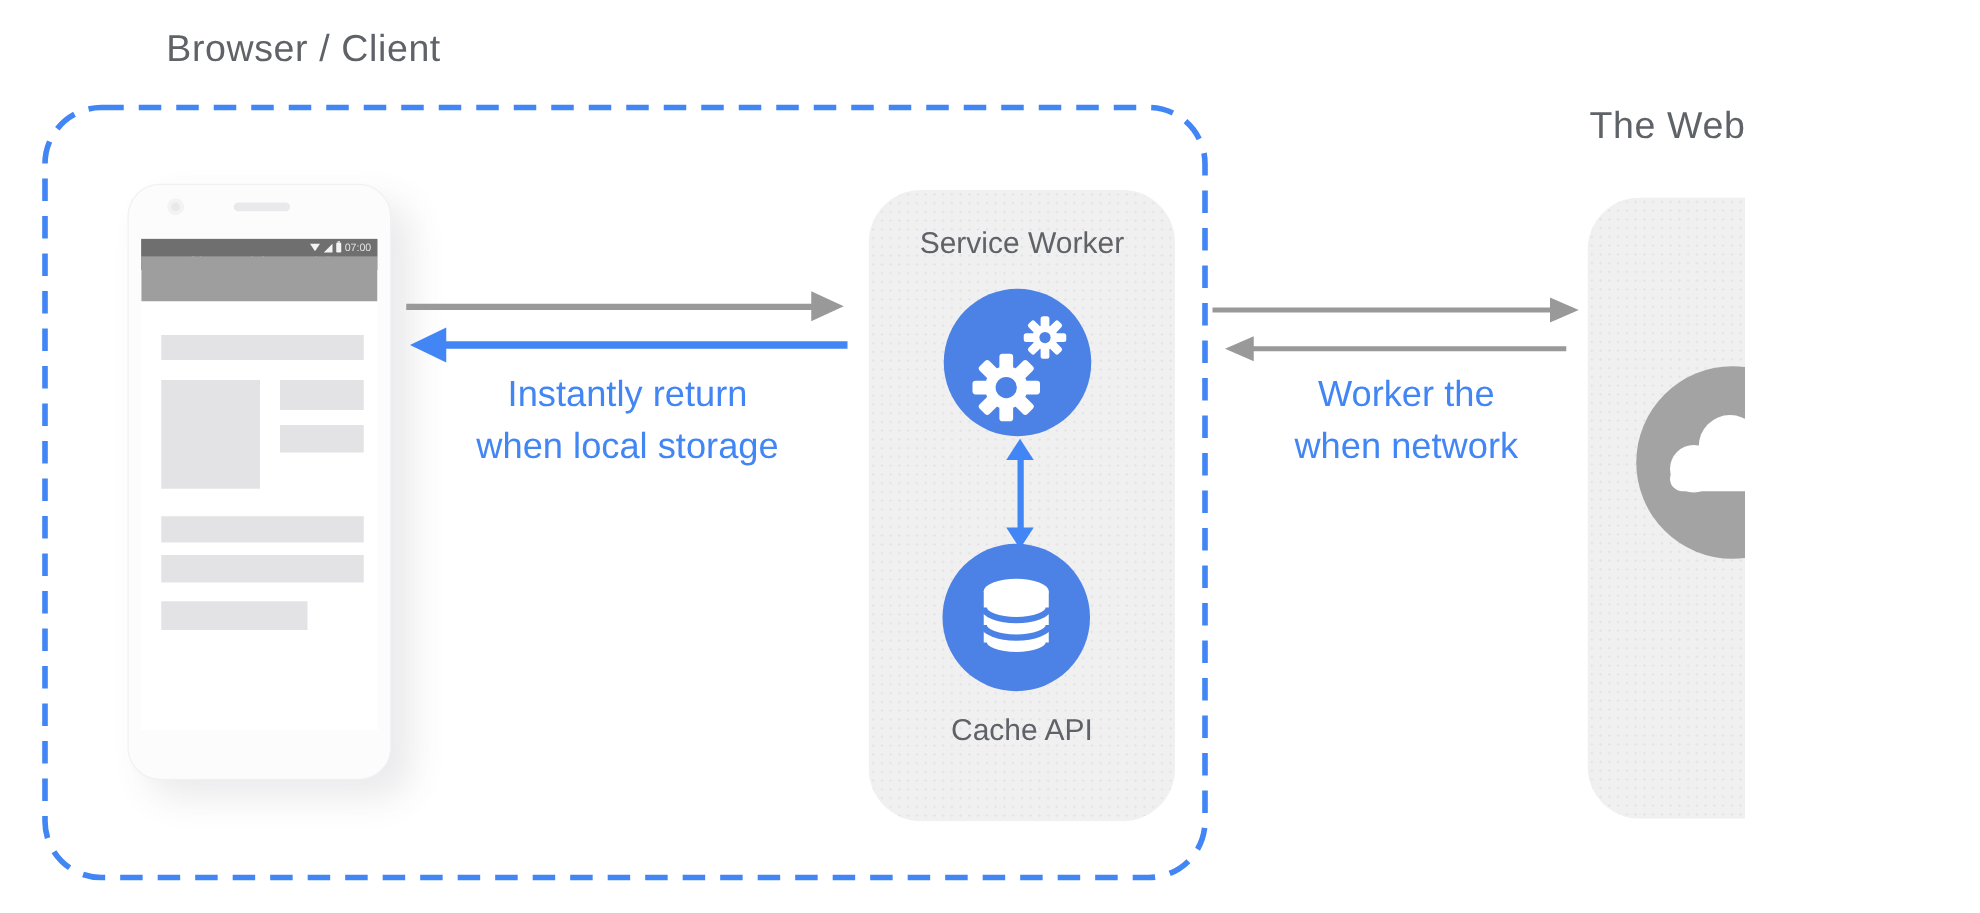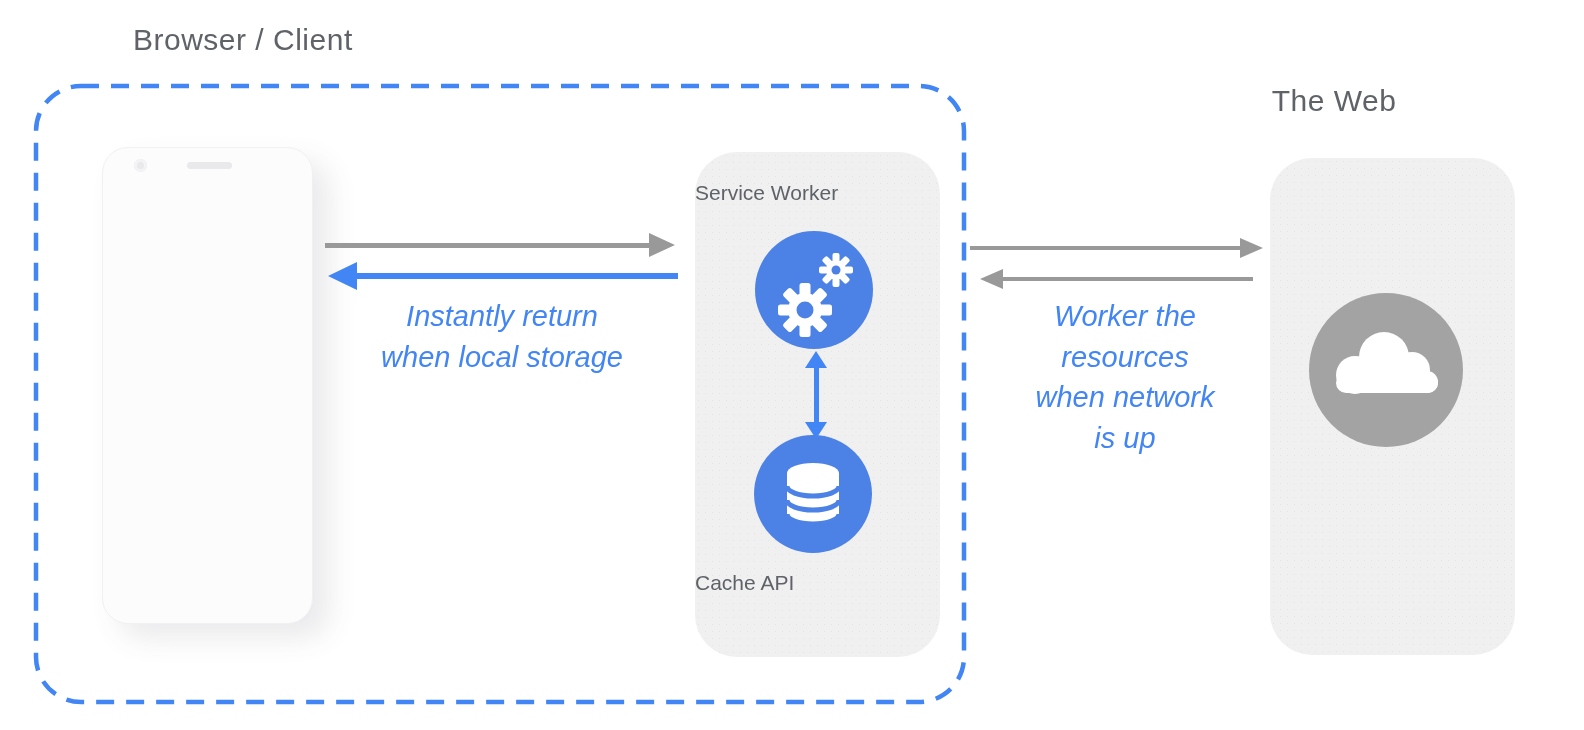--- a/index.html
+++ b/index.html
@@ -1,20 +1,20 @@
 <!DOCTYPE html>
 <html><head>
 <meta charset="utf-8">
 <style>
   * { margin: 0; padding: 0; box-sizing: border-box; }
   html, body { background: #ffffff; }
   body { font-family: "Liberation Sans", sans-serif; }
   #canvas {
     position: relative;
-    width: 1584px;
+    width: 1396px;
     height: 730px;
     background: #ffffff;
     overflow: hidden;
   }
   .abs { position: absolute; }
 
   
   .section-title {
     position: absolute;
     color: #5f6368;
@@ -100,39 +100,38 @@
   #arrow-update .shaft { left: 21px; right: 0; top: 8px; height: 4px; background: #999999; }
   #arrow-update .head { left: 0; top: 0; border-top: 10px solid transparent; border-bottom: 10px solid transparent; border-right: 23px solid #999999; }
 
   
   .caption {
     position: absolute;
     color: #4285f4;
     font-size: 29px;
     line-height: 40.5px;
     text-align: center;
-    font-style: italic;
   }
   #caption-left { left: 352px; top: 296px; width: 300px; }
   #caption-right { left: 1010px; top: 296px; width: 230px; }
 
   
   .panel {
     position: absolute;
     background: #f0f0f1;
     background-image: radial-gradient(#e6e2e5 0.8px, transparent 1px);
     background-size: 7px 7px;
     border-radius: 42px;
   }
   #sw-panel { left: 695px; top: 152px; width: 245px; height: 505px; }
   #web-panel { left: 1270px; top: 158px; width: 245px; height: 497px; }
 
   .panel-title {
     position: absolute; left: 0; width: 100%;
-    text-align: left; color: #5f6368; font-size: 21px;
+    text-align: center; color: #5f6368; font-size: 24px;
   }
   #sw-title { top: 29px; }
   #cache-label { top: 419px; }
 
   .blue-circle {
     position: absolute; width: 118px; height: 118px;
     border-radius: 50%; background: #4c82e6;
   }
   #gears-circle { left: 60px; top: 79px; }
   #cache-circle { left: 59px; top: 283px; }
@@ -167,20 +166,45 @@
   <div class="section-title" style="left:133px; top:23px;">Browser / Client</div>
   <div class="section-title" style="left:1264px; top:84px; width:140px; text-align:center;">The Web</div>
 
   <svg id="boundary" class="abs" width="934" height="622">
     <rect x="3" y="3" width="928" height="616" rx="45" fill="none" stroke="#4285f4" stroke-width="4.5" stroke-dasharray="18 12"></rect>
   </svg>
 
   <div id="phone" class="abs">
     <div id="phone-camera" class="abs"></div>
     <div id="phone-speaker" class="abs"></div>
+    <div id="phone-screen" class="abs">
+      <div id="status-bar" class="abs">
+        <div id="status-icons">
+          <span class="wifi-icon"></span>
+          <span class="signal-icon"></span>
+          <span class="battery-icon"></span>
+          <span id="status-time">07:00</span>
+        </div>
+      </div>
+      <div id="app-header" class="abs"></div>
+
+      <div class="ph-block" style="left:16px; top:77px;  width:162px; height:20px;"></div>
+      <div class="ph-block" style="left:16px; top:113px; width:79px;  height:87px;"></div>
+      <div class="ph-block" style="left:111px;top:113px; width:67px;  height:24px;"></div>
+      <div class="ph-block" style="left:111px;top:149px; width:67px;  height:22px;"></div>
+      <div class="ph-block" style="left:16px; top:222px; width:162px; height:21px;"></div>
+      <div class="ph-block" style="left:16px; top:253px; width:162px; height:22px;"></div>
+      <div class="ph-block" style="left:16px; top:290px; width:117px; height:23px;"></div>
+
+      <div id="nav-bar">
+        <span class="nav-glyph">◁</span>
+        <span class="nav-glyph">○</span>
+        <span class="nav-glyph">□</span>
+      </div>
+    </div>
   </div>
 
   <div id="arrow-request" class="h-arrow">
     <div class="shaft"></div>
     <div class="head"></div>
   </div>
   <div id="arrow-response" class="h-arrow">
     <div class="shaft"></div>
     <div class="head"></div>
   </div>
@@ -252,23 +276,21 @@
     <div class="shaft"></div>
     <div class="head"></div>
   </div>
   <div id="arrow-update" class="h-arrow">
     <div class="shaft"></div>
     <div class="head"></div>
   </div>
 
   <div id="caption-right" class="caption">
     <div>Worker the</div>
-    <div>resources</div>
     <div>when network</div>
-    <div>is up</div>
   </div>
 
   <div id="web-panel" class="panel">
     <div id="web-circle">
       <svg class="icon-svg" viewBox="0 0 154 154">
         <g fill="#ffffff">
           <circle cx="46" cy="82" r="19"></circle>
           <circle cx="75" cy="64" r="25"></circle>
           <circle cx="103" cy="77" r="18"></circle>
           <circle cx="118" cy="89" r="11"></circle>

